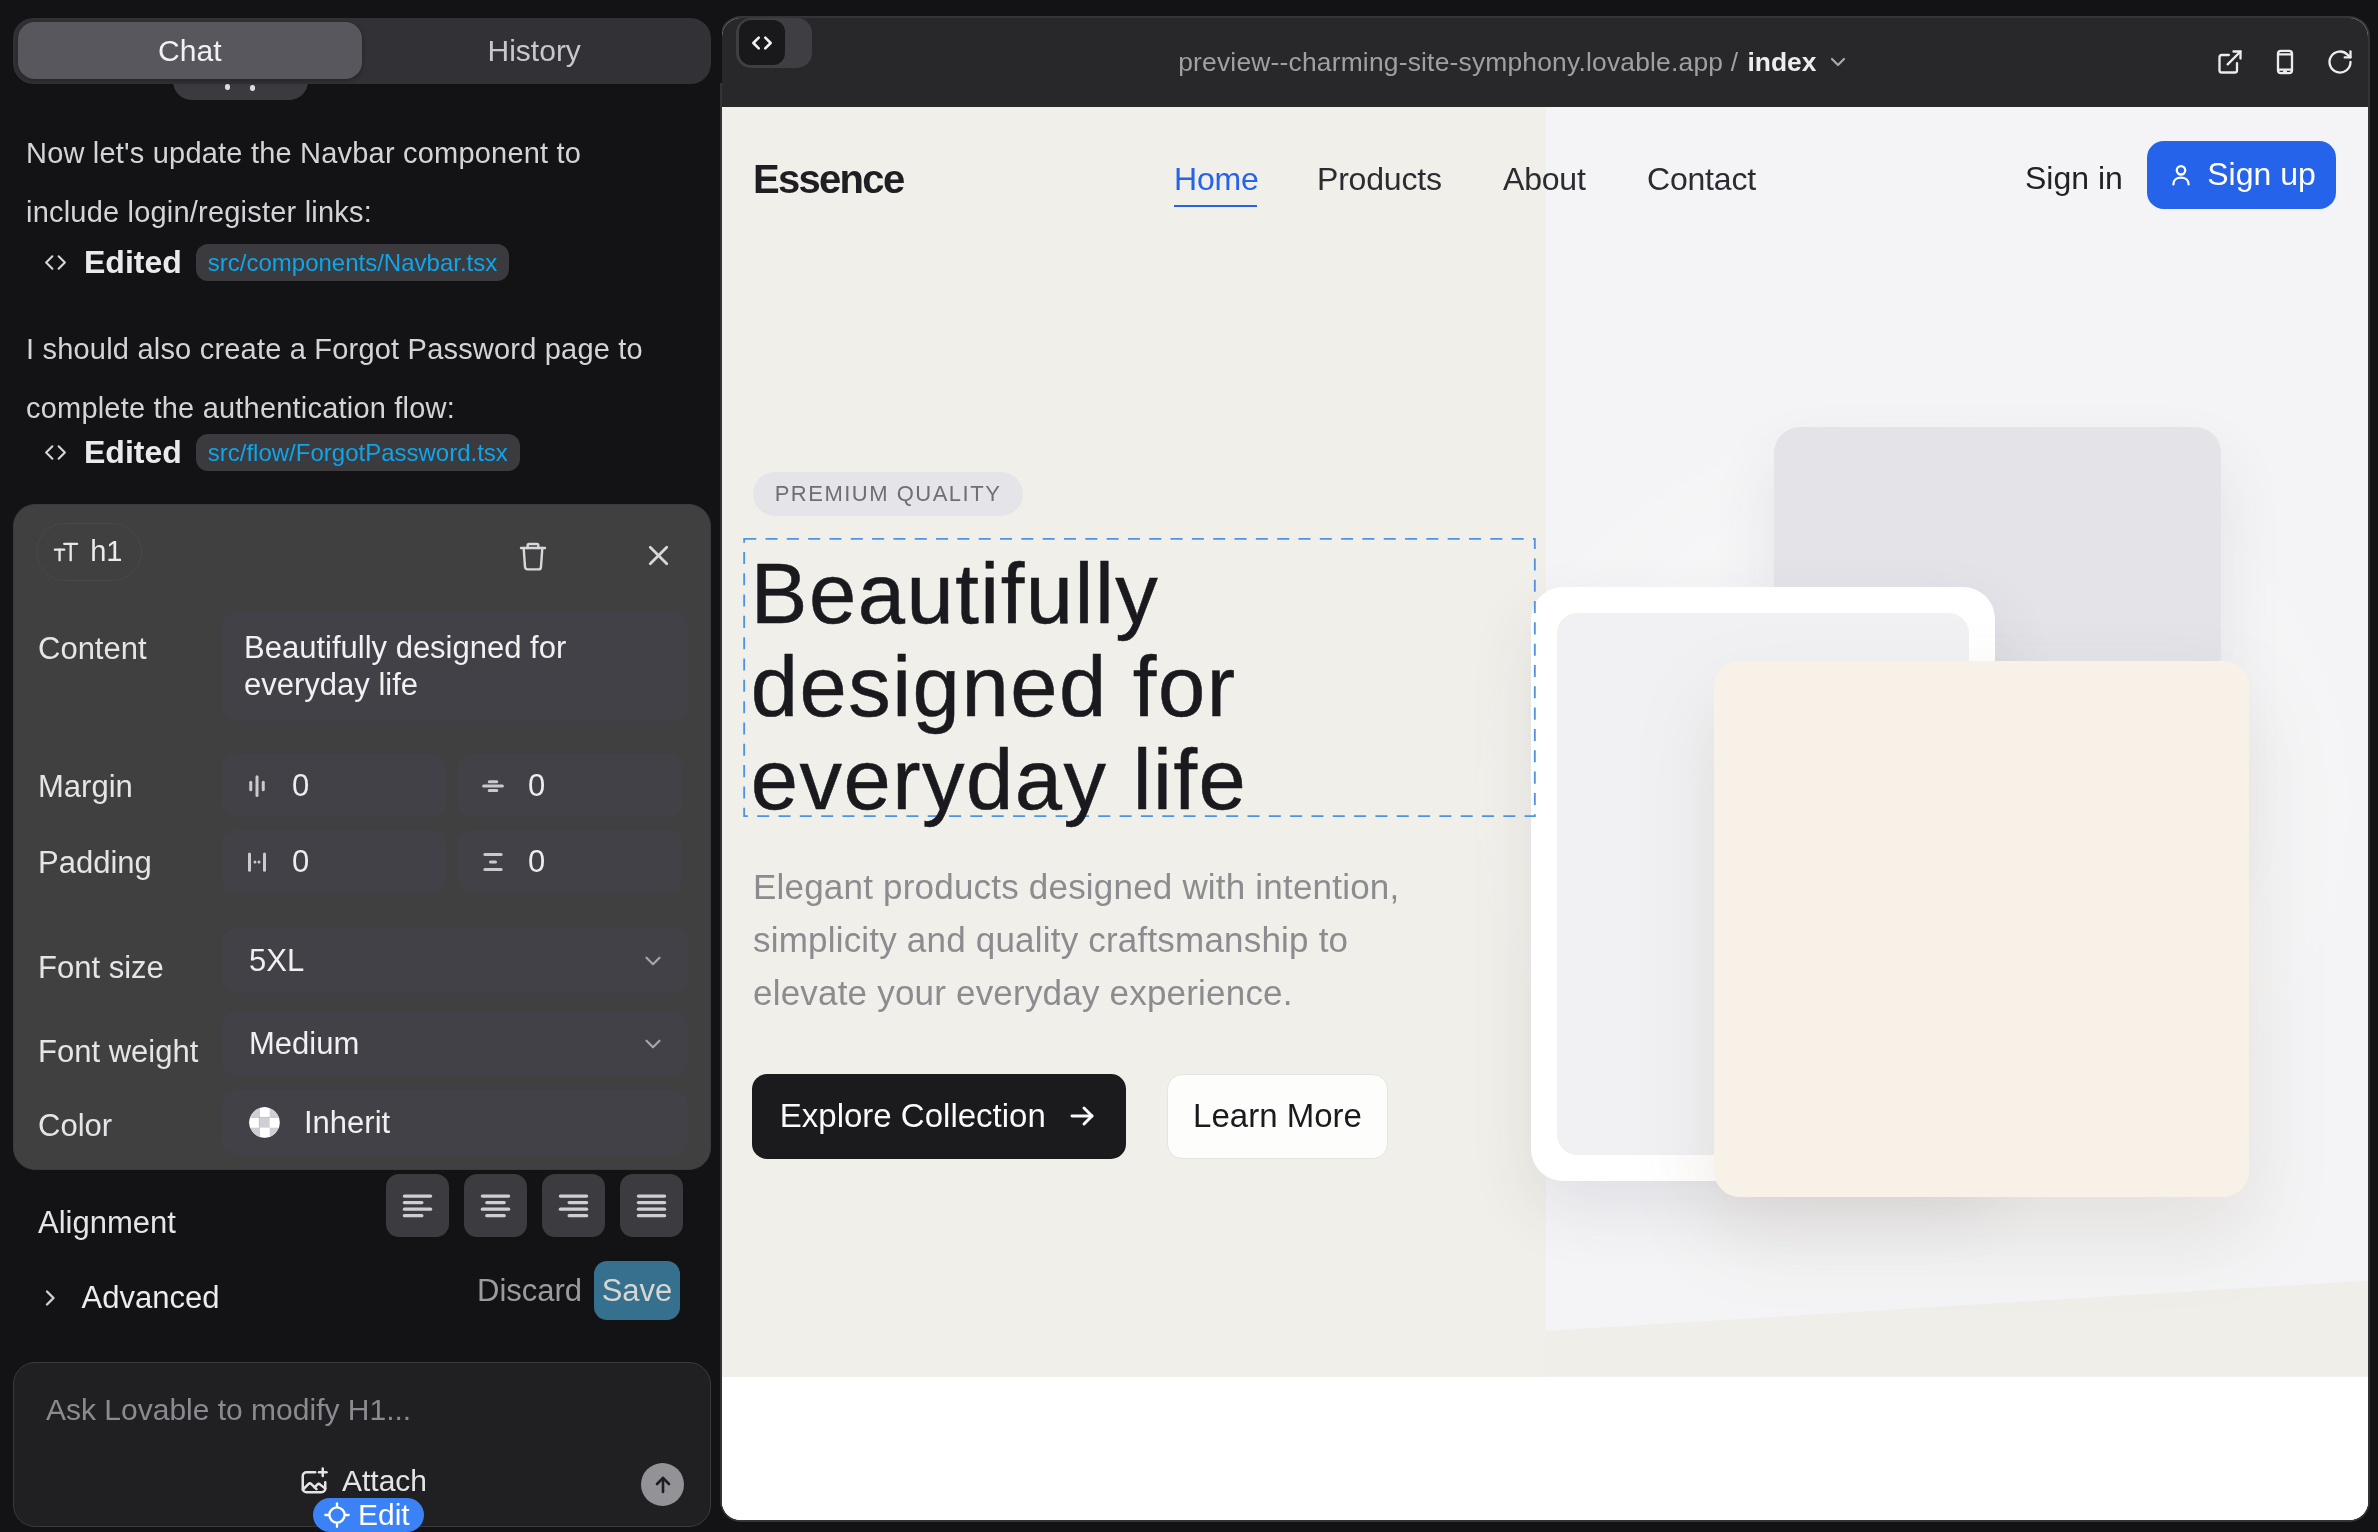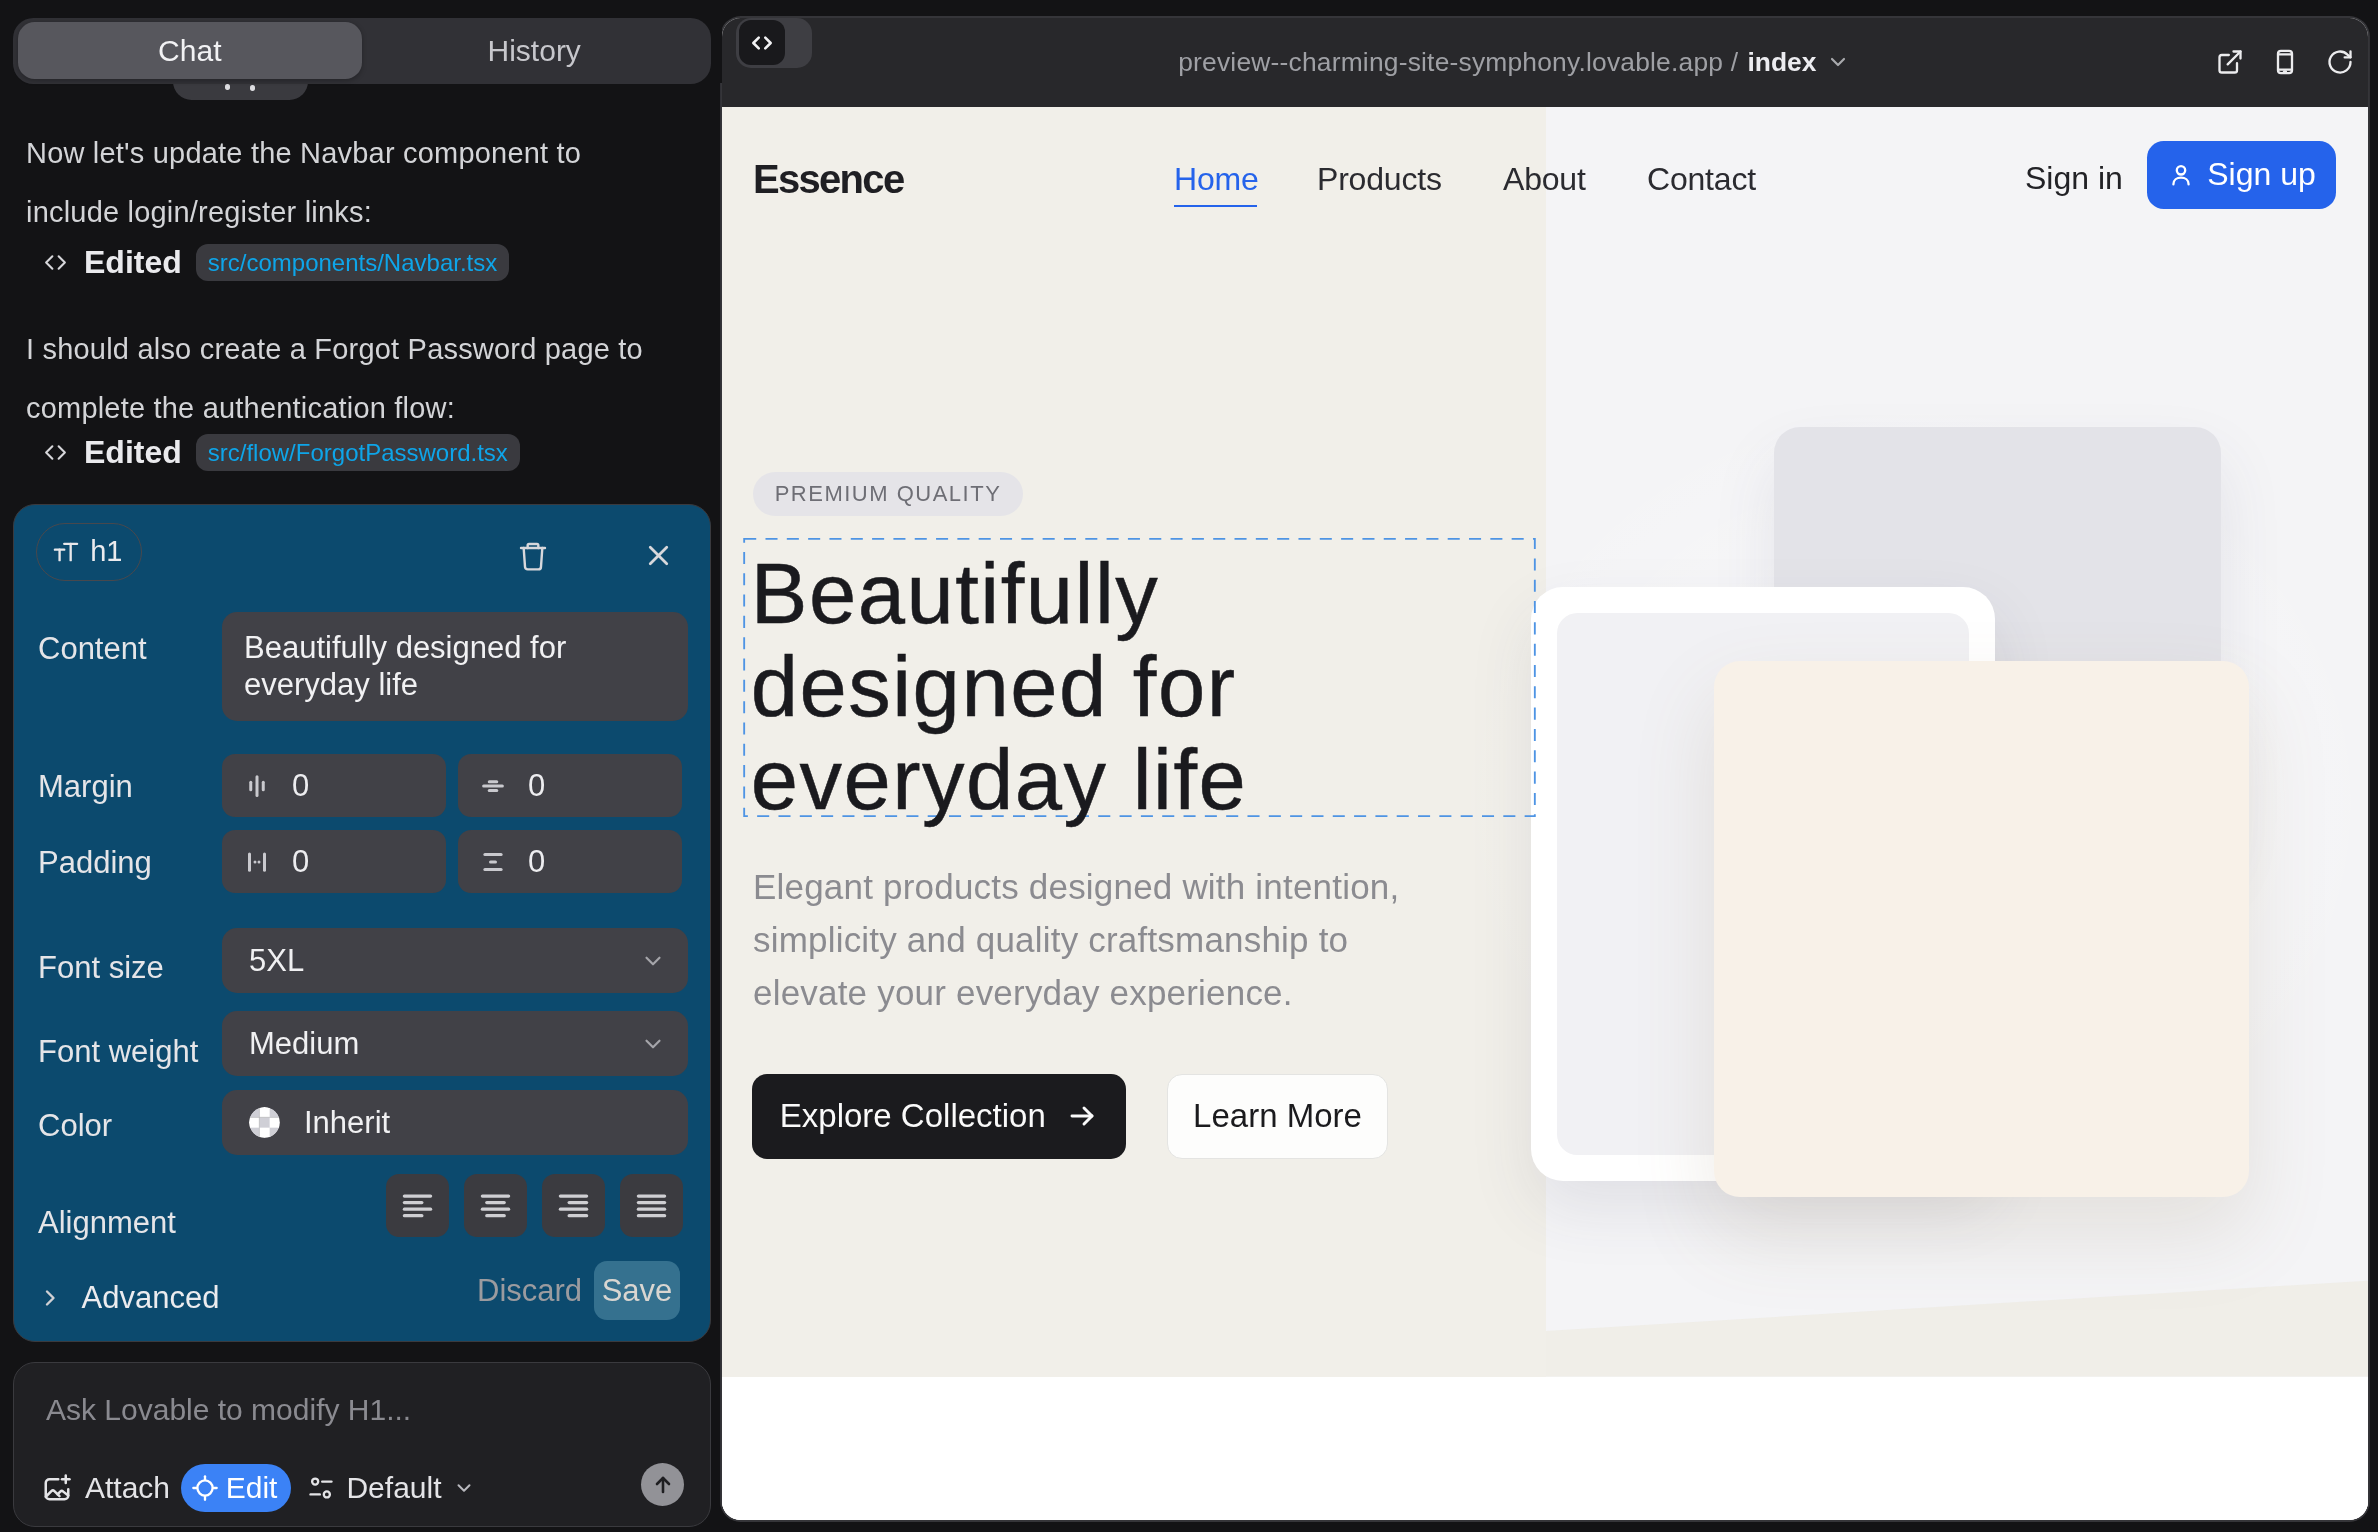--- a/index.html
+++ b/index.html
@@ -27,22 +27,22 @@
   .msg2 { top:320px; }
   .edit-row { position:absolute; left:43px; display:flex; align-items:center; height:37px; }
   .edit-row.row1 { top:244px; }
   .edit-row.row2 { top:434px; }
   .edit-row svg { flex:none; }
   .edited { font-size:32px; font-weight:700; color:#eaeaed; margin-left:16px; }
   .fbadge { margin-left:14px; background:#3a3a3f; border-radius:12px; height:37px; display:flex;
     align-items:center; padding:0 12px; font-size:24px; color:#0ea5e9; white-space:nowrap; }
 
   
-  .editor { position:absolute; left:13px; top:504px; width:698px; height:838px;
-    background:#0c4a6e; border:1.9px solid #3a3a3e; border-radius:22px; z-index:2; }
+  .editor { position:absolute; left:13px; top:504px; width:698px; height:666px;
+    background:#404040; border:1.9px solid #3a3a3e; border-radius:22px; z-index:2; }
   .chip { position:absolute; left:22px; top:17.6px; height:58px; padding:0 18.6px 0 15px;
     border:1.9px solid #48484d; border-radius:29px; display:flex; align-items:center; gap:10.2px; background:transparent; }
   .chip .tag { font-size:29px; color:#ebebee; }
   .icon-btn { position:absolute; top:32px; width:37px; height:37px; display:flex;
     align-items:center; justify-content:center; background:transparent; border:none; }
   .icon-btn.trash { left:500px; }
   .icon-btn.close { left:626px; }
 
   .flabel { position:absolute; left:24px; font-size:31px; font-weight:500; color:#e5e5e8; }
   .ta { position:absolute; left:208px; top:107px; width:466px; height:109px; background:#414147;
@@ -61,21 +61,21 @@
   .adv .t { font-size:31px; font-weight:500; color:#ececef; }
   .discard { position:absolute; left:463px; top:756px; width:102px; height:59px; background:transparent; border:none;
     font-family:inherit; font-size:31px; color:#9b9b9f; }
   .save { position:absolute; left:580px; top:756px; width:86px; height:59px; background:#35718f;
     border:none; border-radius:13px; font-family:inherit; font-size:31px; color:#d9d6d1; }
 
   
   .composer { position:absolute; left:13px; top:1362px; width:698px; height:165px;
     background:#202023; border:1.9px solid #3a3a3e; border-radius:22px; }
   .ph { position:absolute; left:32px; top:30px; font-size:30px; color:#8a8a90; }
-  .comp-row { position:absolute; left:28px; right:26px; top:101px; height:48px; display:flex; align-items:center; }
+  .comp-row { position:absolute; left:28px; right:26px; top:101px; height:48px; display:flex; align-items:center;flex-direction:column; }
   .attach { display:flex; align-items:center; gap:13px; background:none; border:none; }
   .attach span { font-size:30px; color:#e4e4e7; font-family:inherit; }
   .editpill { margin-left:11px; height:48px; border-radius:24px; background:#3b82f6; border:none;
     display:flex; align-items:center; gap:6.5px; padding:0 14px 0 10.2px; }
   .editpill span { font-size:30px; color:#fff; font-family:inherit;text-align:right; }
   .modesel { margin-left:16px; display:flex; align-items:center; gap:11px; background:none; border:none; }
   .modesel span { font-size:30px; color:#e4e4e7; font-family:inherit; }
   .send { position:absolute; right:0px; top:-0.9px; width:43px; height:43px; border-radius:50%;
     background:#929297; border:none; display:flex; align-items:center; justify-content:center; }
 

